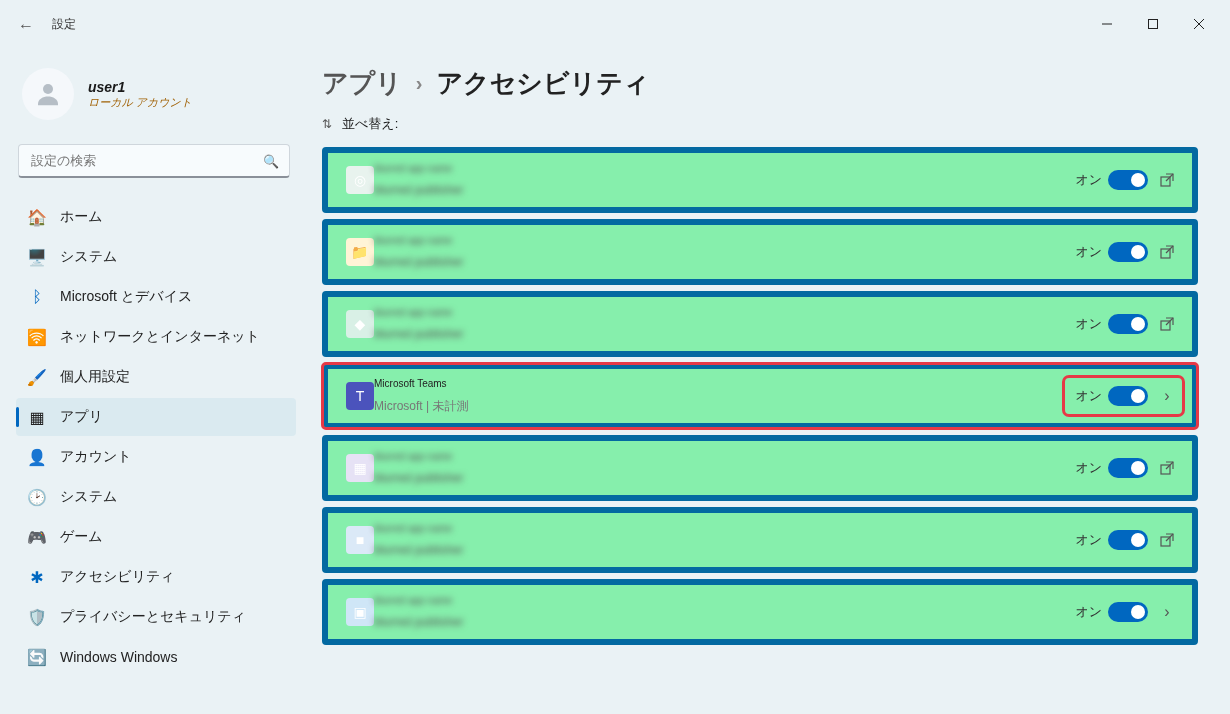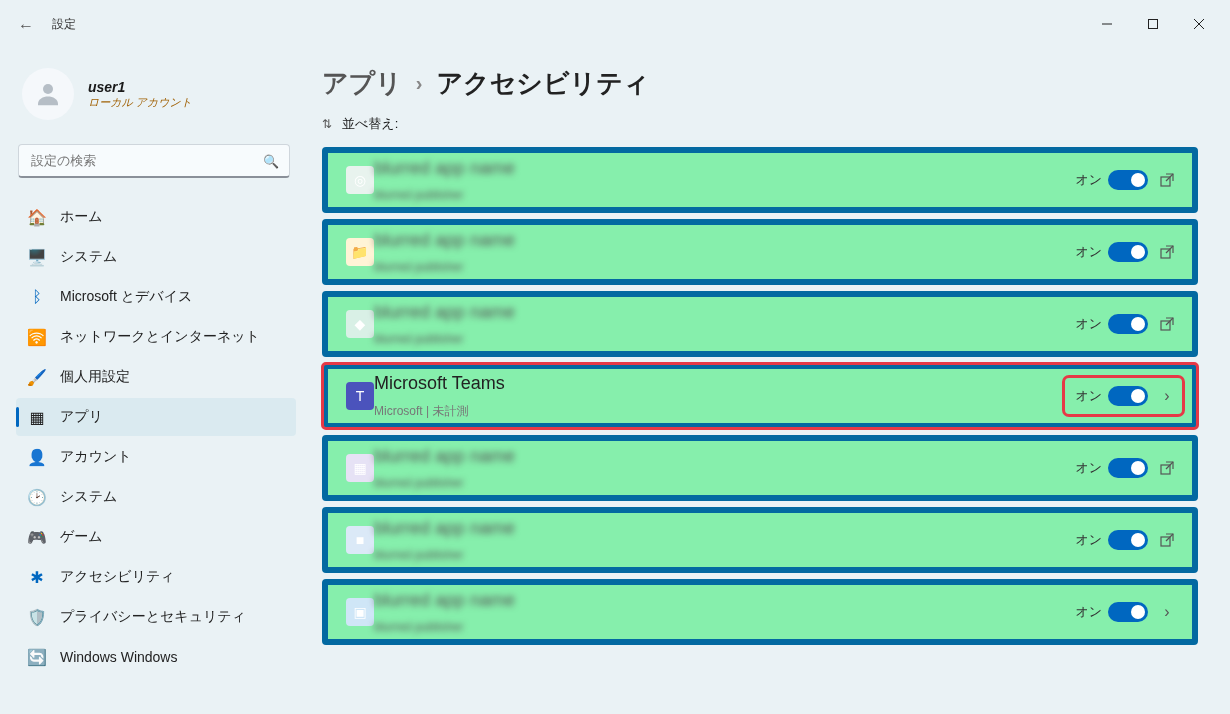--- a/index.html
+++ b/index.html
@@ -34,21 +34,21 @@
 .desc { font-size: 12.5px; color: #444; line-height: 1.7; margin-bottom: 12px; }
 .sort-row { display: flex; align-items: center; gap: 10px; font-size: 13px; margin-bottom: 14px; }
 .sort-icon { font-size: 12px; color: #555; }
 .sort-select { height: 32px; min-width: 110px; border: 1px solid #cfd6dc; border-radius: 4px; background: #f8fcfe; padding: 0 28px 0 12px; font-size: 13px; position: relative; display: flex; align-items: center; }
 .sort-select::after { content: ""; position: absolute; right: 10px; top: 50%; width: 8px; height: 8px; border-right: 1.5px solid #666; border-bottom: 1.5px solid #666; transform: translateY(-60%) rotate(45deg); }
 .app-list { display: flex; flex-direction: column; gap: 6px; padding-bottom: 20px; }
 .app-row { background: #86efac; border: 6px solid #0369a1; border-radius: 4px; height: 66px; display: flex; align-items: center; padding: 0 16px 0 18px; }
 .app-row.highlight { outline: 3px solid #e63946; outline-offset: -2px; }
 .app-icon { width: 28px; height: 28px; border-radius: 4px; flex-shrink: 0; display: flex; align-items: center; justify-content: center; font-size: 14px; }
 .app-text { flex: 1; }
-.app-title { font-size: 18px; color: #222; }
+.app-title { font-size: 10px; color: #222; }
 .app-sub { font-size: 12px; color: #777; margin-top: 9px; }
 .blur { filter: blur(3px); user-select: none; color: #555; }
 .on-label { font-size: 13px; color: #333; margin-right: 6px; }
 .toggle { width: 40px; height: 20px; background: #0067c0; border-radius: 10px; position: relative; cursor: pointer; margin-right: 10px; }
 .toggle::after { content: ""; position: absolute; right: 3px; top: 3px; width: 14px; height: 14px; background: #fff; border-radius: 50%; }
 .row-action { width: 18px; color: #555; font-size: 13px; display: flex; justify-content: center; }
 .controls-hl { outline: 3px solid #e63946; border-radius: 4px; padding: 8px 6px 8px 10px; display: flex; align-items: center; margin: -8px -6px -8px 0; }
 </style>
 </head>
 <body>

